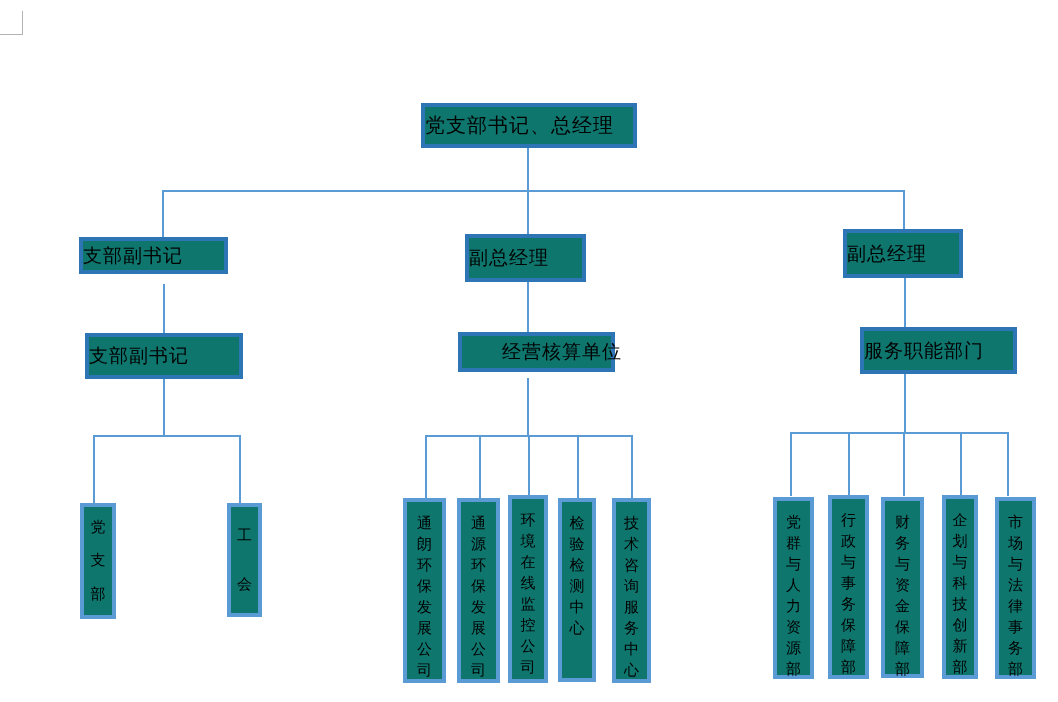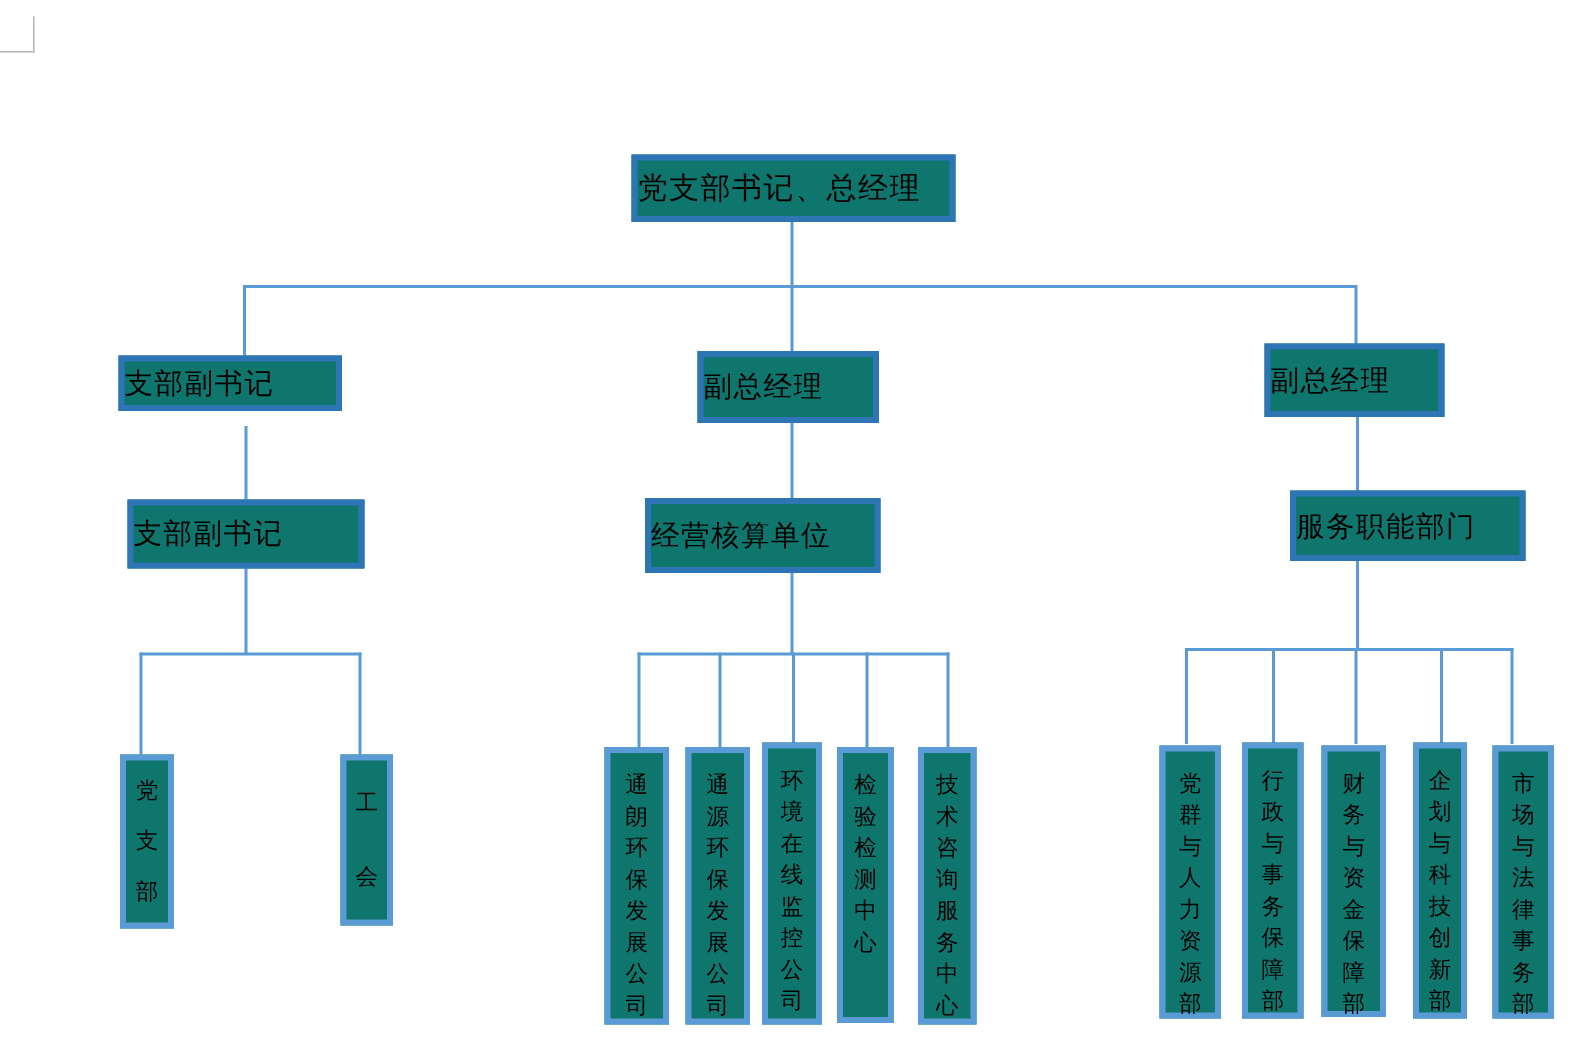--- a/index.html
+++ b/index.html
@@ -72,21 +72,21 @@
   <div class="node big" style="left:465px;top:234px;width:121px;height:48px;">
     <span class="lbl">副总经理</span>
   </div>
   <div class="node big" style="left:843px;top:229px;width:120px;height:49px;">
     <span class="lbl">副总经理</span>
   </div>
 
   <div class="node big" style="left:85px;top:333px;width:158px;height:46px;">
     <span class="lbl">支部副书记</span>
   </div>
-  <div class="node big" style="left:430px;top:332px;width:157px;height:50px;">
+  <div class="node big" style="left:458px;top:332px;width:157px;height:40px;padding-left:40px;">
     <span class="lbl">经营核算单位</span>
   </div>
   <div class="node big" style="left:860px;top:327px;width:157px;height:47px;">
     <span class="lbl">服务职能部门</span>
   </div>
 
   <div class="node unit" style="left:80px;top:503px;width:36px;height:116px;">
     <div class="vtext spread">
         <span>党</span>
         <span>支</span>

